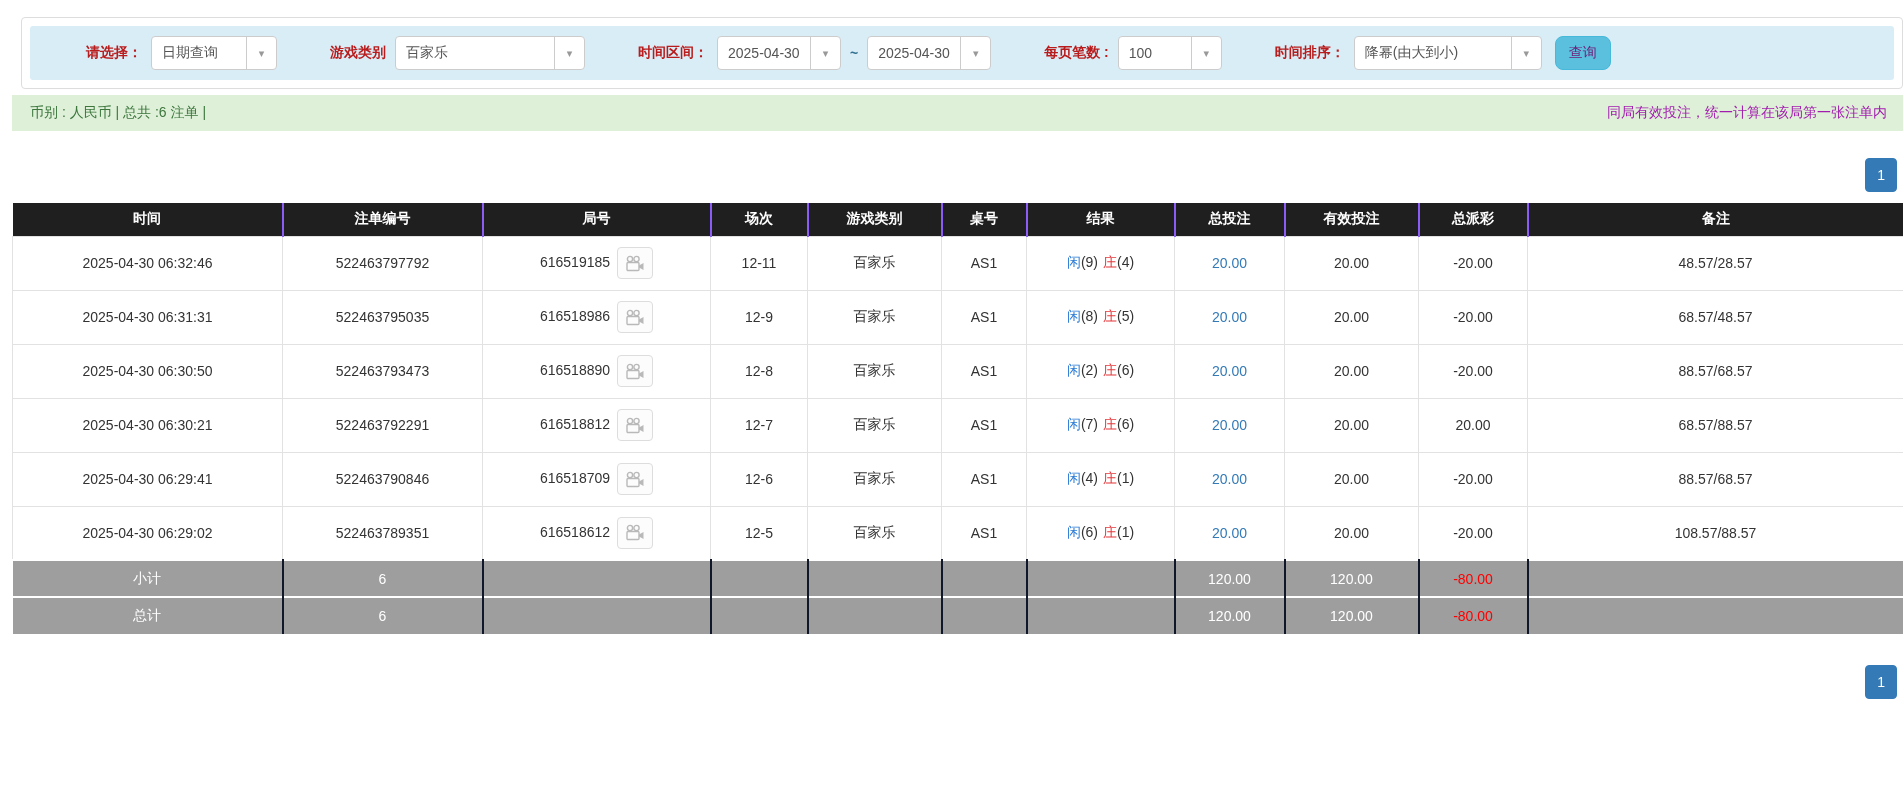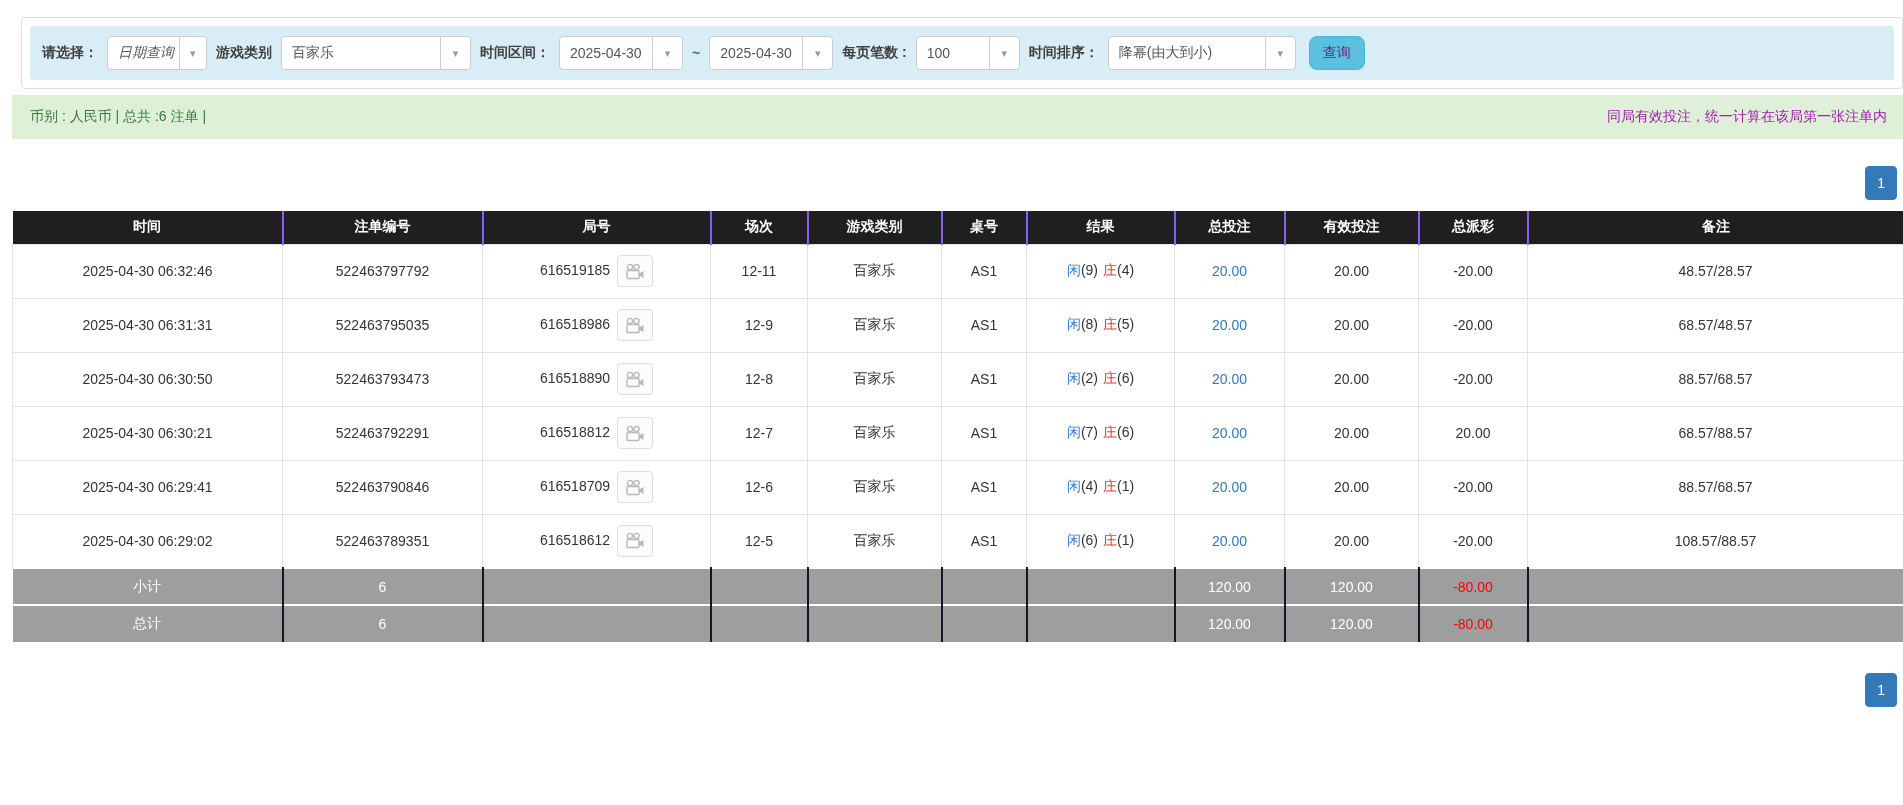--- a/index.html
+++ b/index.html
@@ -8,35 +8,35 @@
 
   .page { width: 1903px; height: 805px; position: relative; }
 
   .page-title { font-size: 20px; color: #333; margin: 14px 0 0 12px; font-weight: normal; }
 
   
   .filter-panel { margin: 17px 0 0 21px; border: 1px solid #ddd; border-radius: 4px;
     padding: 8px; margin-right: 0; }
   .filter-bar { background: #d9edf7; border-radius: 3px; display: flex; align-items: center;
     padding: 10px 12px; gap: 9px; font-size: 14px; }
-  .f-label { color: #404040; font-weight: bold; white-space: nowrap; }
+  .f-label { color: #b91c1c; font-weight: bold; white-space: nowrap; margin-left: 44px; }
   .sel { background: #fff; border: 1px solid #ccc; border-radius: 4px; height: 34px;
     display: flex; align-items: stretch; color: #555; cursor: pointer; }
   .sel-text { display: flex; align-items: center; padding: 0 10px; flex: 1 1 auto;
     white-space: nowrap; overflow: hidden; }
   .sel-caret { width: 30px; border-left: 1px solid #ccc; display: flex; align-items: center;
     justify-content: center; color: #999; font-size: 11px; }
-  .w-sel1 { width: 100px; font-style: italic; } .w-sel2 { width: 190px; } .w-date { width: 124px; }
+  .w-sel1 { width: 126px; } .w-sel2 { width: 190px; } .w-date { width: 124px; }
   .w-size { width: 104px; } .w-sort { width: 188px; gap: 36px; }
   .tilde { color: #31708f; font-weight: bold; }
   .btn-search { background: #5bc0de; border: 1px solid #46b8da; color: #701a75; font-size: 14px;
     padding: 7px 13px; border-radius: 8px; cursor: pointer; margin-left: 4px; }
 
   
-  .summary-bar { margin: 6px 0 0 12px; background: #dff0d8; height: 44px; display: flex;
+  .summary-bar { margin: 6px 0 0 12px; background: #dff0d8; height: 36px; display: flex;
     align-items: center; justify-content: space-between; padding: 0 16px 0 18px;
     font-size: 14px; }
   .summary-left { color: #3c763d; }
   .summary-right { color: #a21caf; text-align: right; }
 
   
   .pager { text-align: right; margin-right: 6px; }
   .pager.top { margin-top: 27px; }
   .pager.bottom { margin-top: 31px; }
   .page-btn { display: inline-block; background: #337ab7; border: 1px solid #337ab7;

